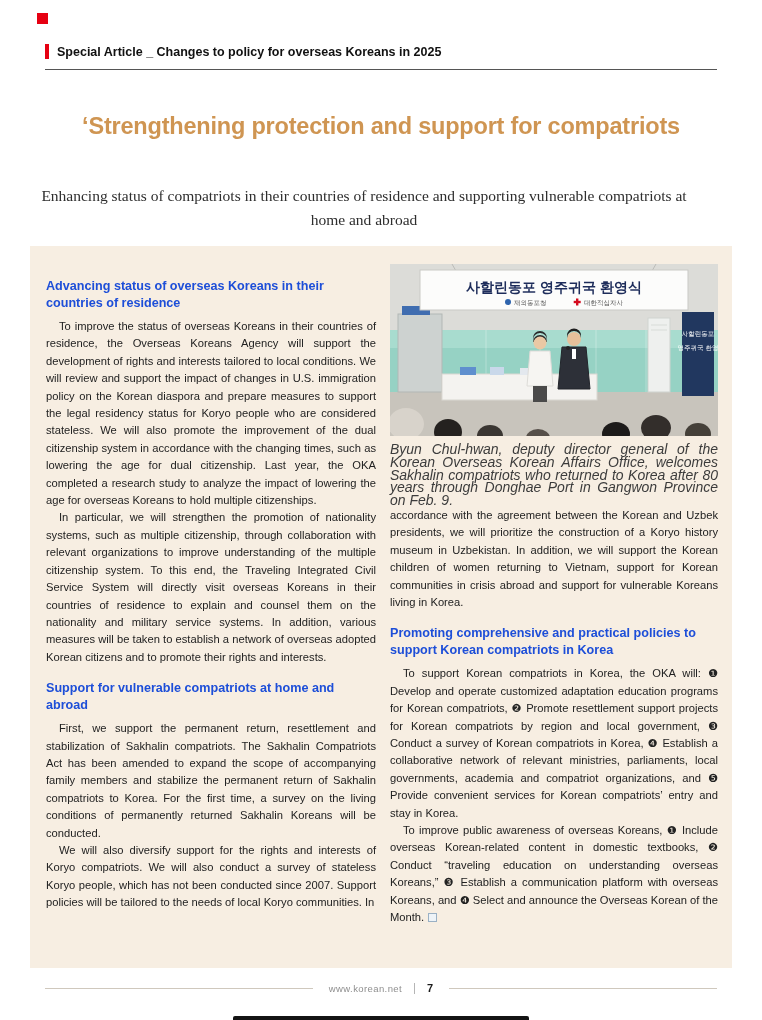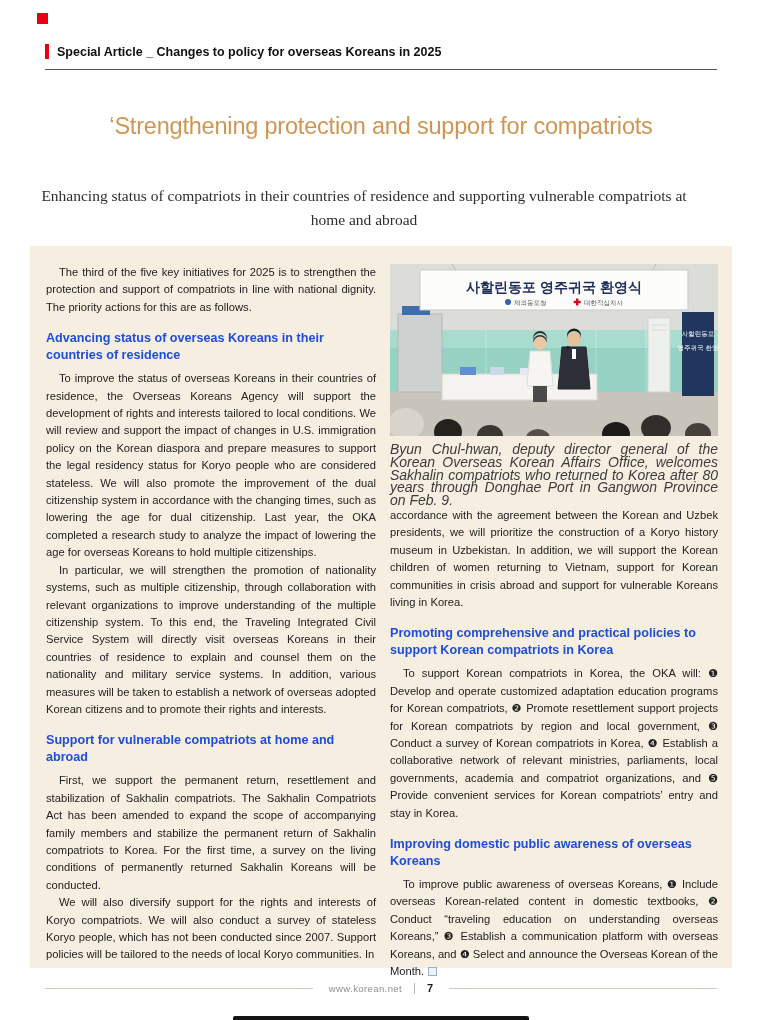--- a/index.html
+++ b/index.html
@@ -10,21 +10,21 @@
     font-family:"Liberation Sans","DejaVu Sans",sans-serif; color:#1d1d1f;
   }
   .corner-square { position:absolute; left:37px; top:5px; width:11px; height:11px; background:#e60012; }
   .kicker { position:absolute; left:45px; top:36px; display:flex; align-items:center; }
   .kicker-bar { width:4px; height:15px; background:#e60012; margin-right:8px; }
   .kicker-text { font-size:12.5px; font-weight:bold; color:#111; }
   .kicker-rule { position:absolute; left:45px; top:61px; width:672px; height:1px; background:#555; }
 
   .title {
     position:absolute; left:0; top:103px; width:100%;
-    text-align:center; font-weight:normal; font-size:23.5px; line-height:31px;
+    text-align:center; font-weight:bold; font-size:23.5px; line-height:31px;
     color:#cf9552; letter-spacing:-0.2px;
   }
   .subtitle {
     position:absolute; left:34px; top:176px; width:660px; text-align:center;
     font-family:"Liberation Serif","DejaVu Serif",serif;
     font-size:15.5px; line-height:24px; color:#2e2e2e;
   }
 
   .panel { position:absolute; left:30px; top:238px; width:702px; height:722px; background:#f7eee2; }
 
@@ -69,21 +69,20 @@
   <div class="kicker-rule"></div>
 
   <div class="title">
     <div>‘Strengthening protection and support for compatriots</div>
   </div>
   <div class="subtitle">Enhancing status of compatriots in their countries of residence and supporting vulnerable compatriots at home and abroad</div>
 
   <div class="panel"></div>
 
   <div class="col col-left">
-    <p class="body indent">The third of the five key initiatives for 2025 is to strengthen the protection and support of compatriots in line with national dignity. The priority actions for this are as follows.</p>
     <h3 class="sec">Advancing status of overseas Koreans in their countries of residence</h3>
     <p class="body indent">To improve the status of overseas Koreans in their countries of residence, the Overseas Koreans Agency will support the development of rights and interests tailored to local conditions. We will review and support the impact of changes in U.S. immigration policy on the Korean diaspora and prepare measures to support the legal residency status for Koryo people who are considered stateless. We will also promote the improvement of the dual citizenship system in accordance with the changing times, such as lowering the age for dual citizenship. Last year, the OKA completed a research study to analyze the impact of lowering the age for overseas Koreans to hold multiple citizenships.</p>
     <p class="body indent">In particular, we will strengthen the promotion of nationality systems, such as multiple citizenship, through collaboration with relevant organizations to improve understanding of the multiple citizenship system. To this end, the Traveling Integrated Civil Service System will directly visit overseas Koreans in their countries of residence to explain and counsel them on the nationality and military service systems. In addition, various measures will be taken to establish a network of overseas adopted Korean citizens and to promote their rights and interests.</p>
     <h3 class="sec">Support for vulnerable compatriots at home and abroad</h3>
     <p class="body indent">First, we support the permanent return, resettlement and stabilization of Sakhalin compatriots. The Sakhalin Compatriots Act has been amended to expand the scope of accompanying family members and stabilize the permanent return of Sakhalin compatriots to Korea. For the first time, a survey on the living conditions of permanently returned Sakhalin Koreans will be conducted.</p>
     <p class="body indent">We will also diversify support for the rights and interests of Koryo compatriots. We will also conduct a survey of stateless Koryo people, which has not been conducted since 2007. Support policies will be tailored to the needs of local Koryo communities. In</p>
   </div>
 
   <div class="col col-right">
 
@@ -163,21 +162,20 @@
       </g>
     </svg>
 
     <p class="caption">Byun Chul-hwan, deputy director general of the Korean Overseas Korean Affairs Office, welcomes Sakhalin compatriots who returned to Korea after 80 years through Donghae Port in Gangwon Province on Feb. 9.</p>
 
     <p class="body cont">accordance with the agreement between the Korean and Uzbek presidents, we will prioritize the construction of a Koryo history museum in Uzbekistan. In addition, we will support the Korean children of women returning to Vietnam, support for Korean communities in crisis abroad and support for vulnerable Koreans living in Korea.</p>
 
     <h3 class="sec">Promoting comprehensive and practical policies to support Korean compatriots in Korea</h3>
     <p class="body indent">To support Korean compatriots in Korea, the OKA will: ❶ Develop and operate customized adaptation education programs for Korean compatriots, ❷ Promote resettlement support projects for Korean compatriots by region and local government, ❸ Conduct a survey of Korean compatriots in Korea, ❹ Establish a collaborative network of relevant ministries, parliaments, local governments, academia and compatriot organizations, and ❺ Provide convenient services for Korean compatriots’ entry and stay in Korea.</p>
 
-    <h3 class="sec">Improving domestic public awareness of overseas Koreans</h3>
     <p class="body indent"><span>To improve public awareness of overseas Koreans, ❶ Include overseas Korean-related content in domestic textbooks, ❷ Conduct “traveling education on understanding overseas Koreans,” ❸ Establish a communication platform with overseas Koreans, and ❹ Select and announce the Overseas Korean of the Month.</span><span class="end-mark"></span></p>
   </div>
 
   <div class="footer">
     <div class="rule"></div>
     <span class="site">www.korean.net</span>
     <div class="sep"></div>
     <span class="num">7</span>
     <div class="rule"></div>
   </div>

